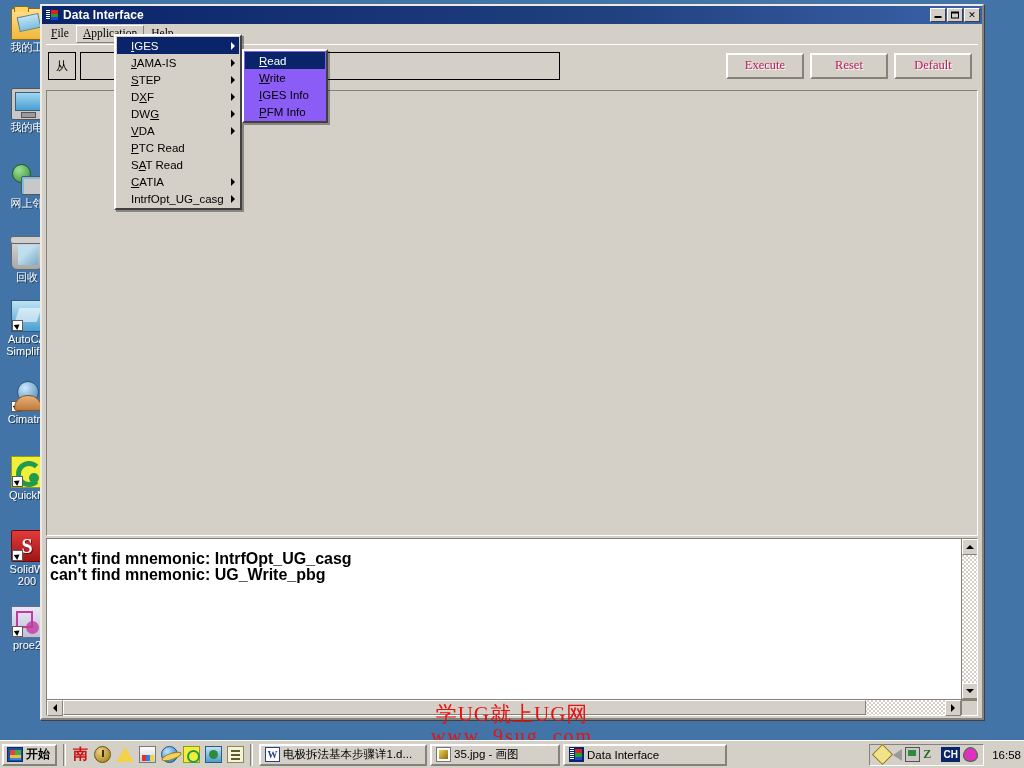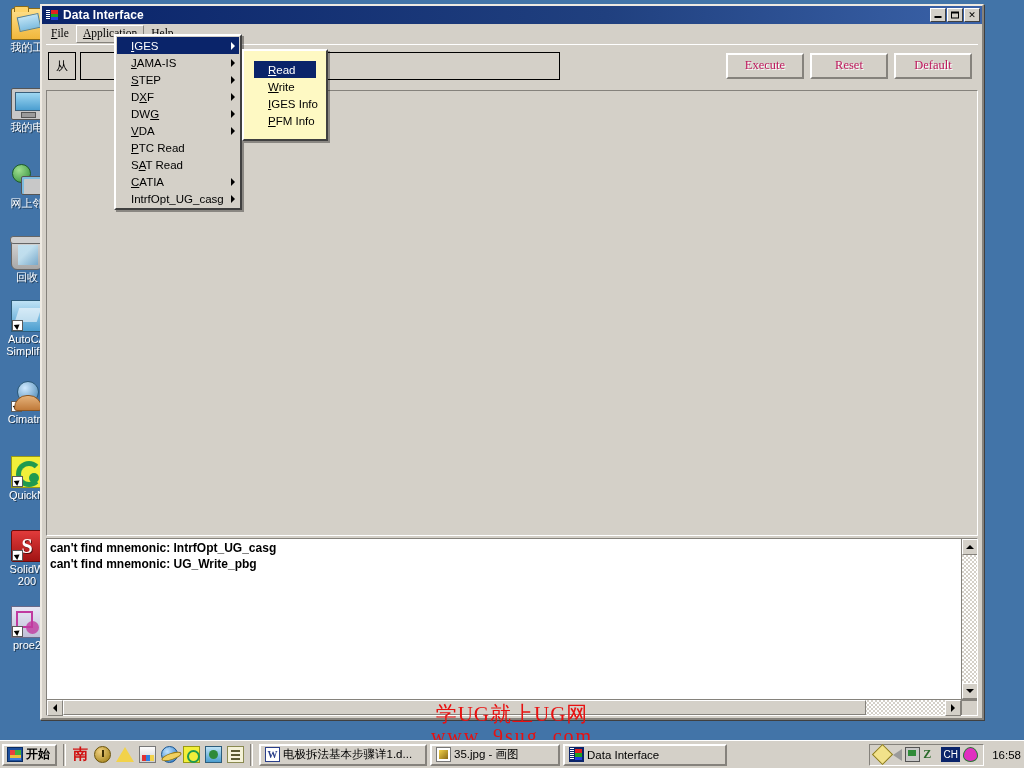--- a/index.html
+++ b/index.html
@@ -255,22 +255,22 @@
     border-color: #85827c #ffffff #ffffff #85827c;
     display: flex; flex-direction: column;
   }
   #log-body {
     flex: 1;
     display: flex;
     overflow: hidden;
   }
   #log-text {
     flex: 1;
-    padding: 2px 3px;
-    font-size: 12px;
+    padding: 12px 3px;
+    font-size: 16px;
     font-weight: bold;
     line-height: 15.5px;
     color: #000;
     font-family: "Liberation Sans", sans-serif;
     overflow: hidden;
   }
   .vscroll {
     width: 16px;
     background: #d4d0c8;
     border-left: 1px solid #85827c;
@@ -331,24 +331,24 @@
     border: 2px solid;
     border-color: #ffffff #404040 #404040 #ffffff;
     padding: 1px;
     z-index: 40;
     box-shadow: 2px 2px 0 rgba(0,0,0,.35);
   }
   #submenu {
     position: absolute;
     left: 200px; top: 43px;
     width: 86px;
-    background: #fef9c3;
+    background: #8b5cf6;
     border: 2px solid;
     border-color: #ffffff #404040 #404040 #ffffff;
-    padding: 10px;
+    padding: 1px;
     z-index: 45;
     box-shadow: 2px 2px 0 rgba(0,0,0,.35);
   }
   .mrow {
     height: 17px;
     display: flex; align-items: center;
     padding: 0 4px 0 14px;
     font-size: 11.5px;
     color: #000;
     position: relative;
@@ -502,21 +502,21 @@
   }
   .tray-ico { width: 15px; height: 15px; position: relative; flex: none; }
   .tr-pen { background:#f2e28a; border:1px solid #8a7a20; transform:rotate(-45deg); }
   .tr-vol { width:0;height:0;border-top:6px solid transparent;border-bottom:6px solid transparent;
             border-right:9px solid #9a9a9a; }
   .tr-net { background:#c8c8c8; border:1px solid #555; }
   .tr-net:after { content:""; position:absolute; left:2px; top:2px; width:8px; height:6px;
             background:#2f8a3a; }
   .tr-z { color:#2a6a2a; font-weight:bold; font-size:12px; line-height:15px;
           font-family:"Liberation Serif",serif; }
-  .tr-ch { background:#0a246a; color:#fff; font-size:10px; font-weight:normal;
+  .tr-ch { background:#0a246a; color:#fff; font-size:10px; font-weight:bold;
            line-height:15px; text-align:center; width:19px; }
   .tr-heart { background:#e030c0; border:1px solid #1f7a2f; border-radius:50% 50% 50% 50%/60% 60% 40% 40%; }
   #tray-clock { font-size: 11.5px; color:#000; padding: 0 3px 0 5px; white-space:nowrap; }
 </style>
 </head>
 <body>
 
 <div id="desktop">
   <div id="desk-icons">
       <div class="desk-icon" style="left: 0px; top: 8px;">

